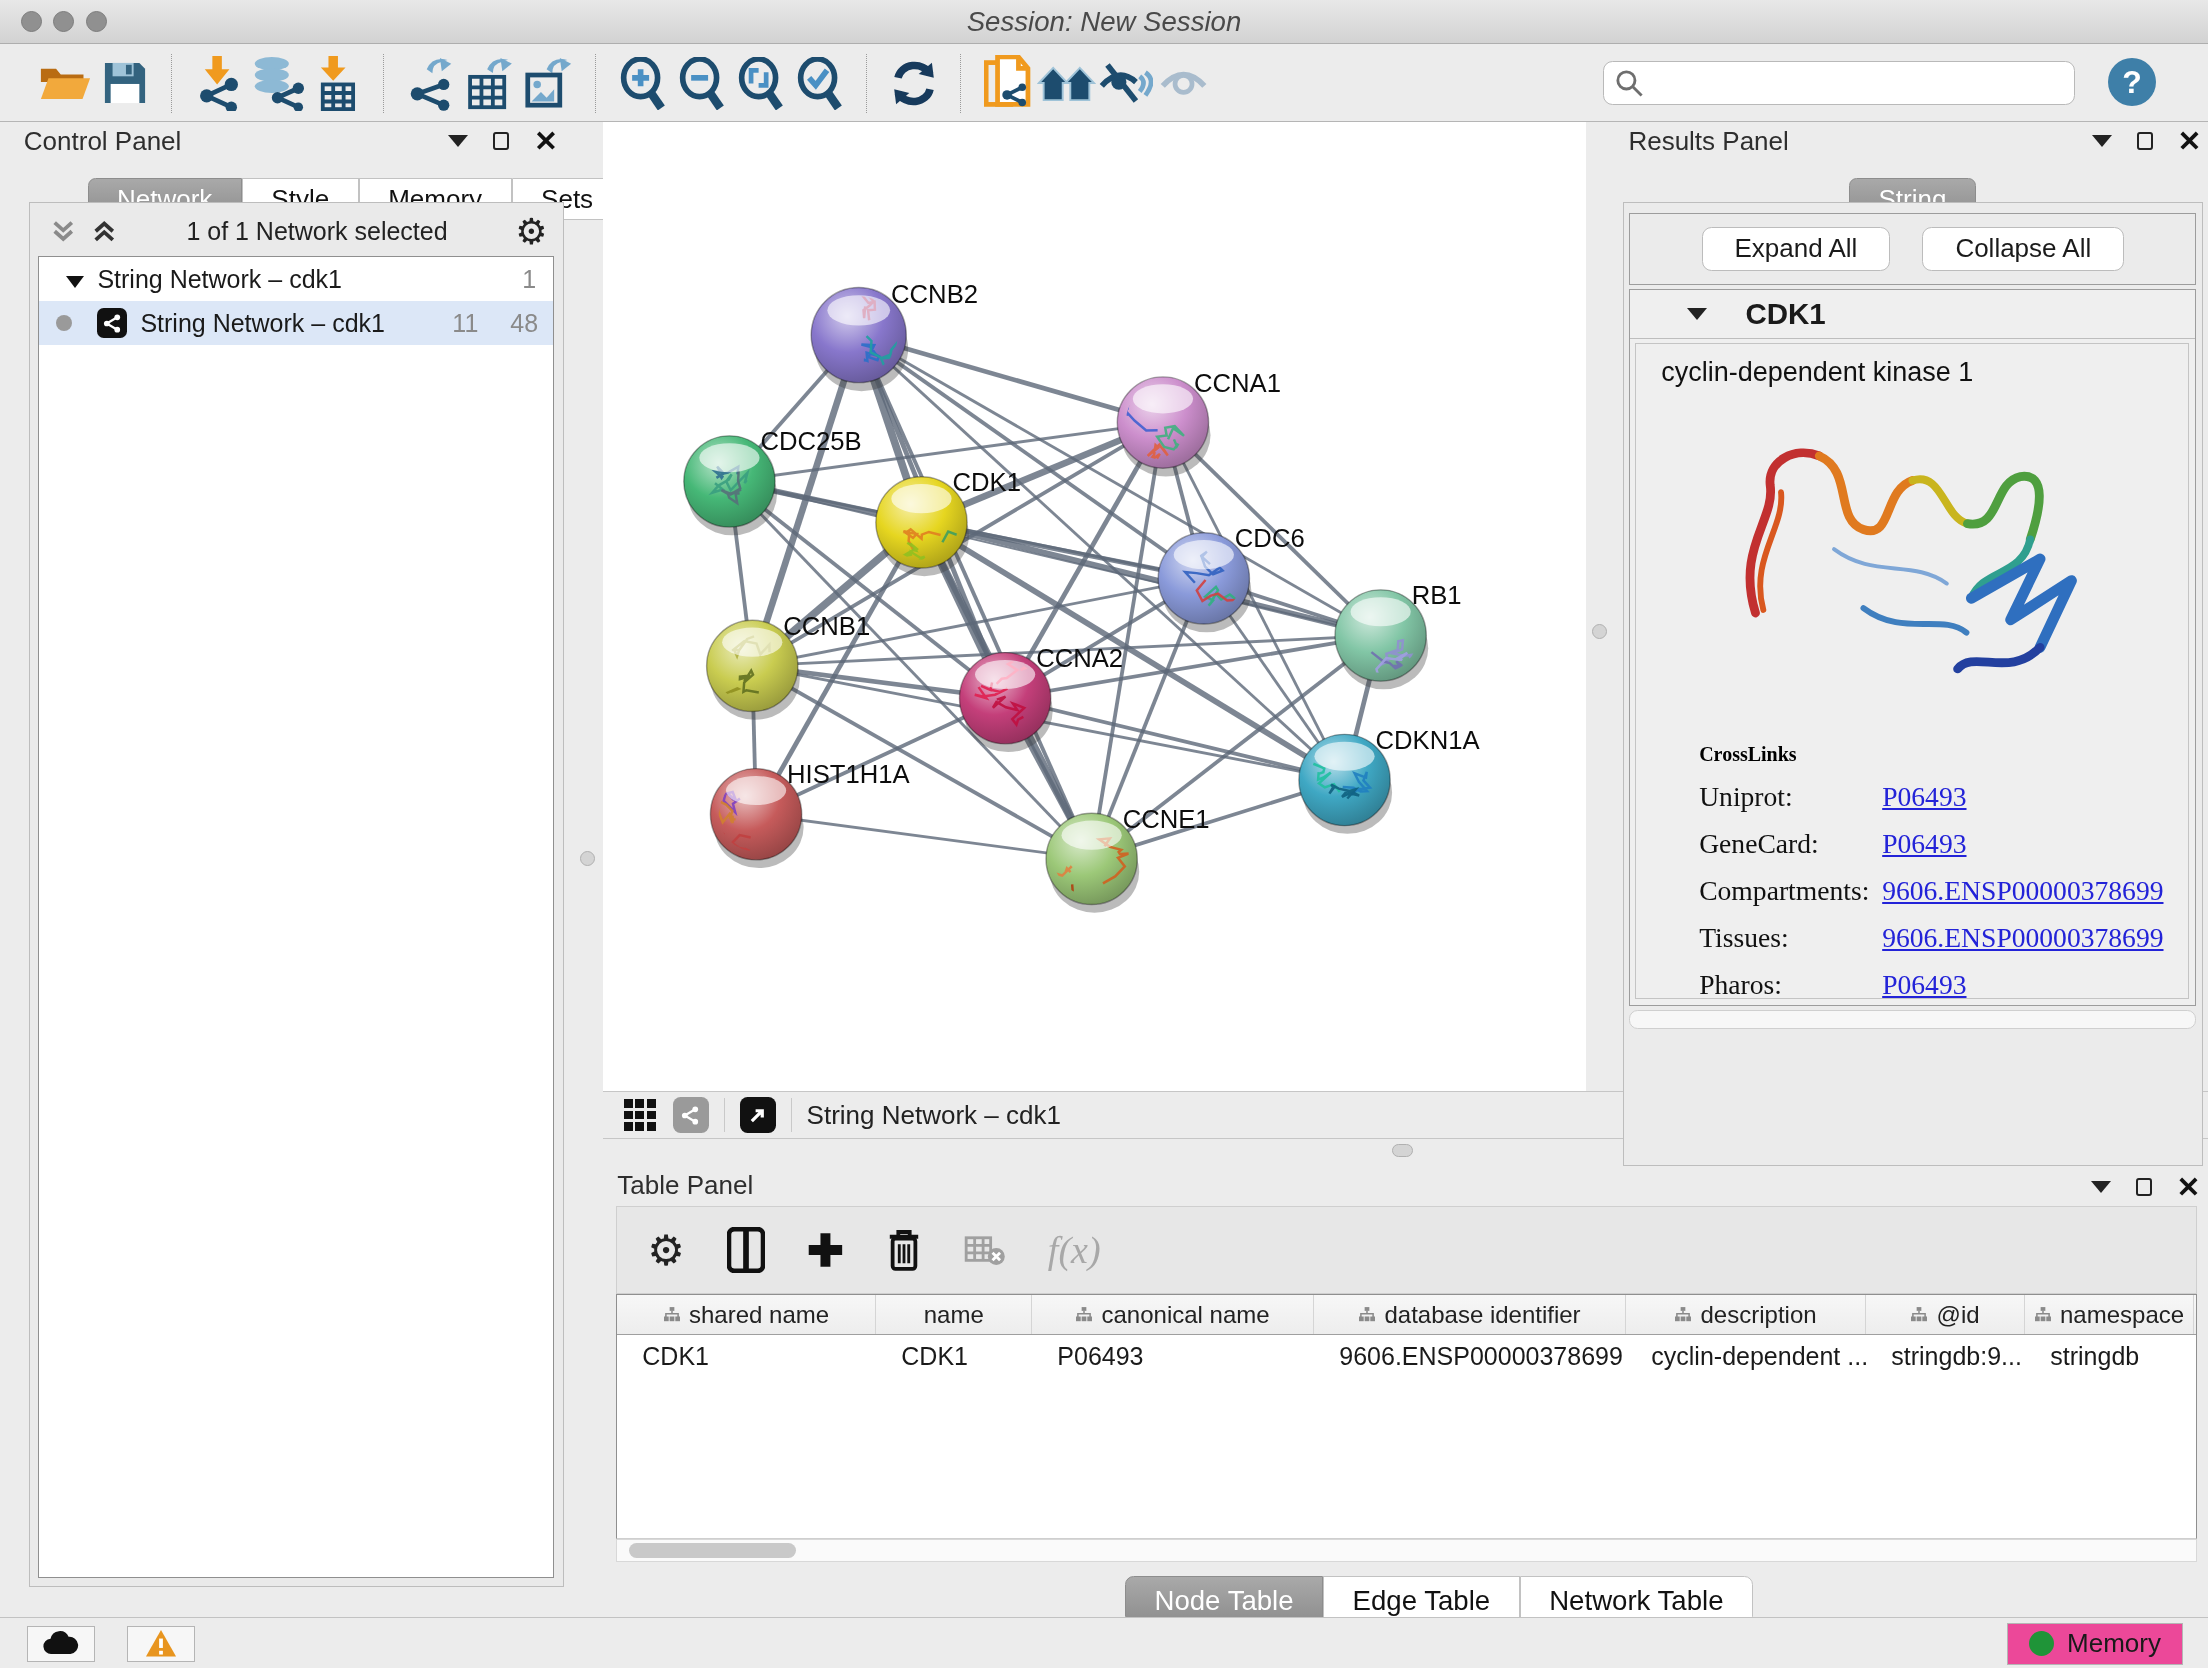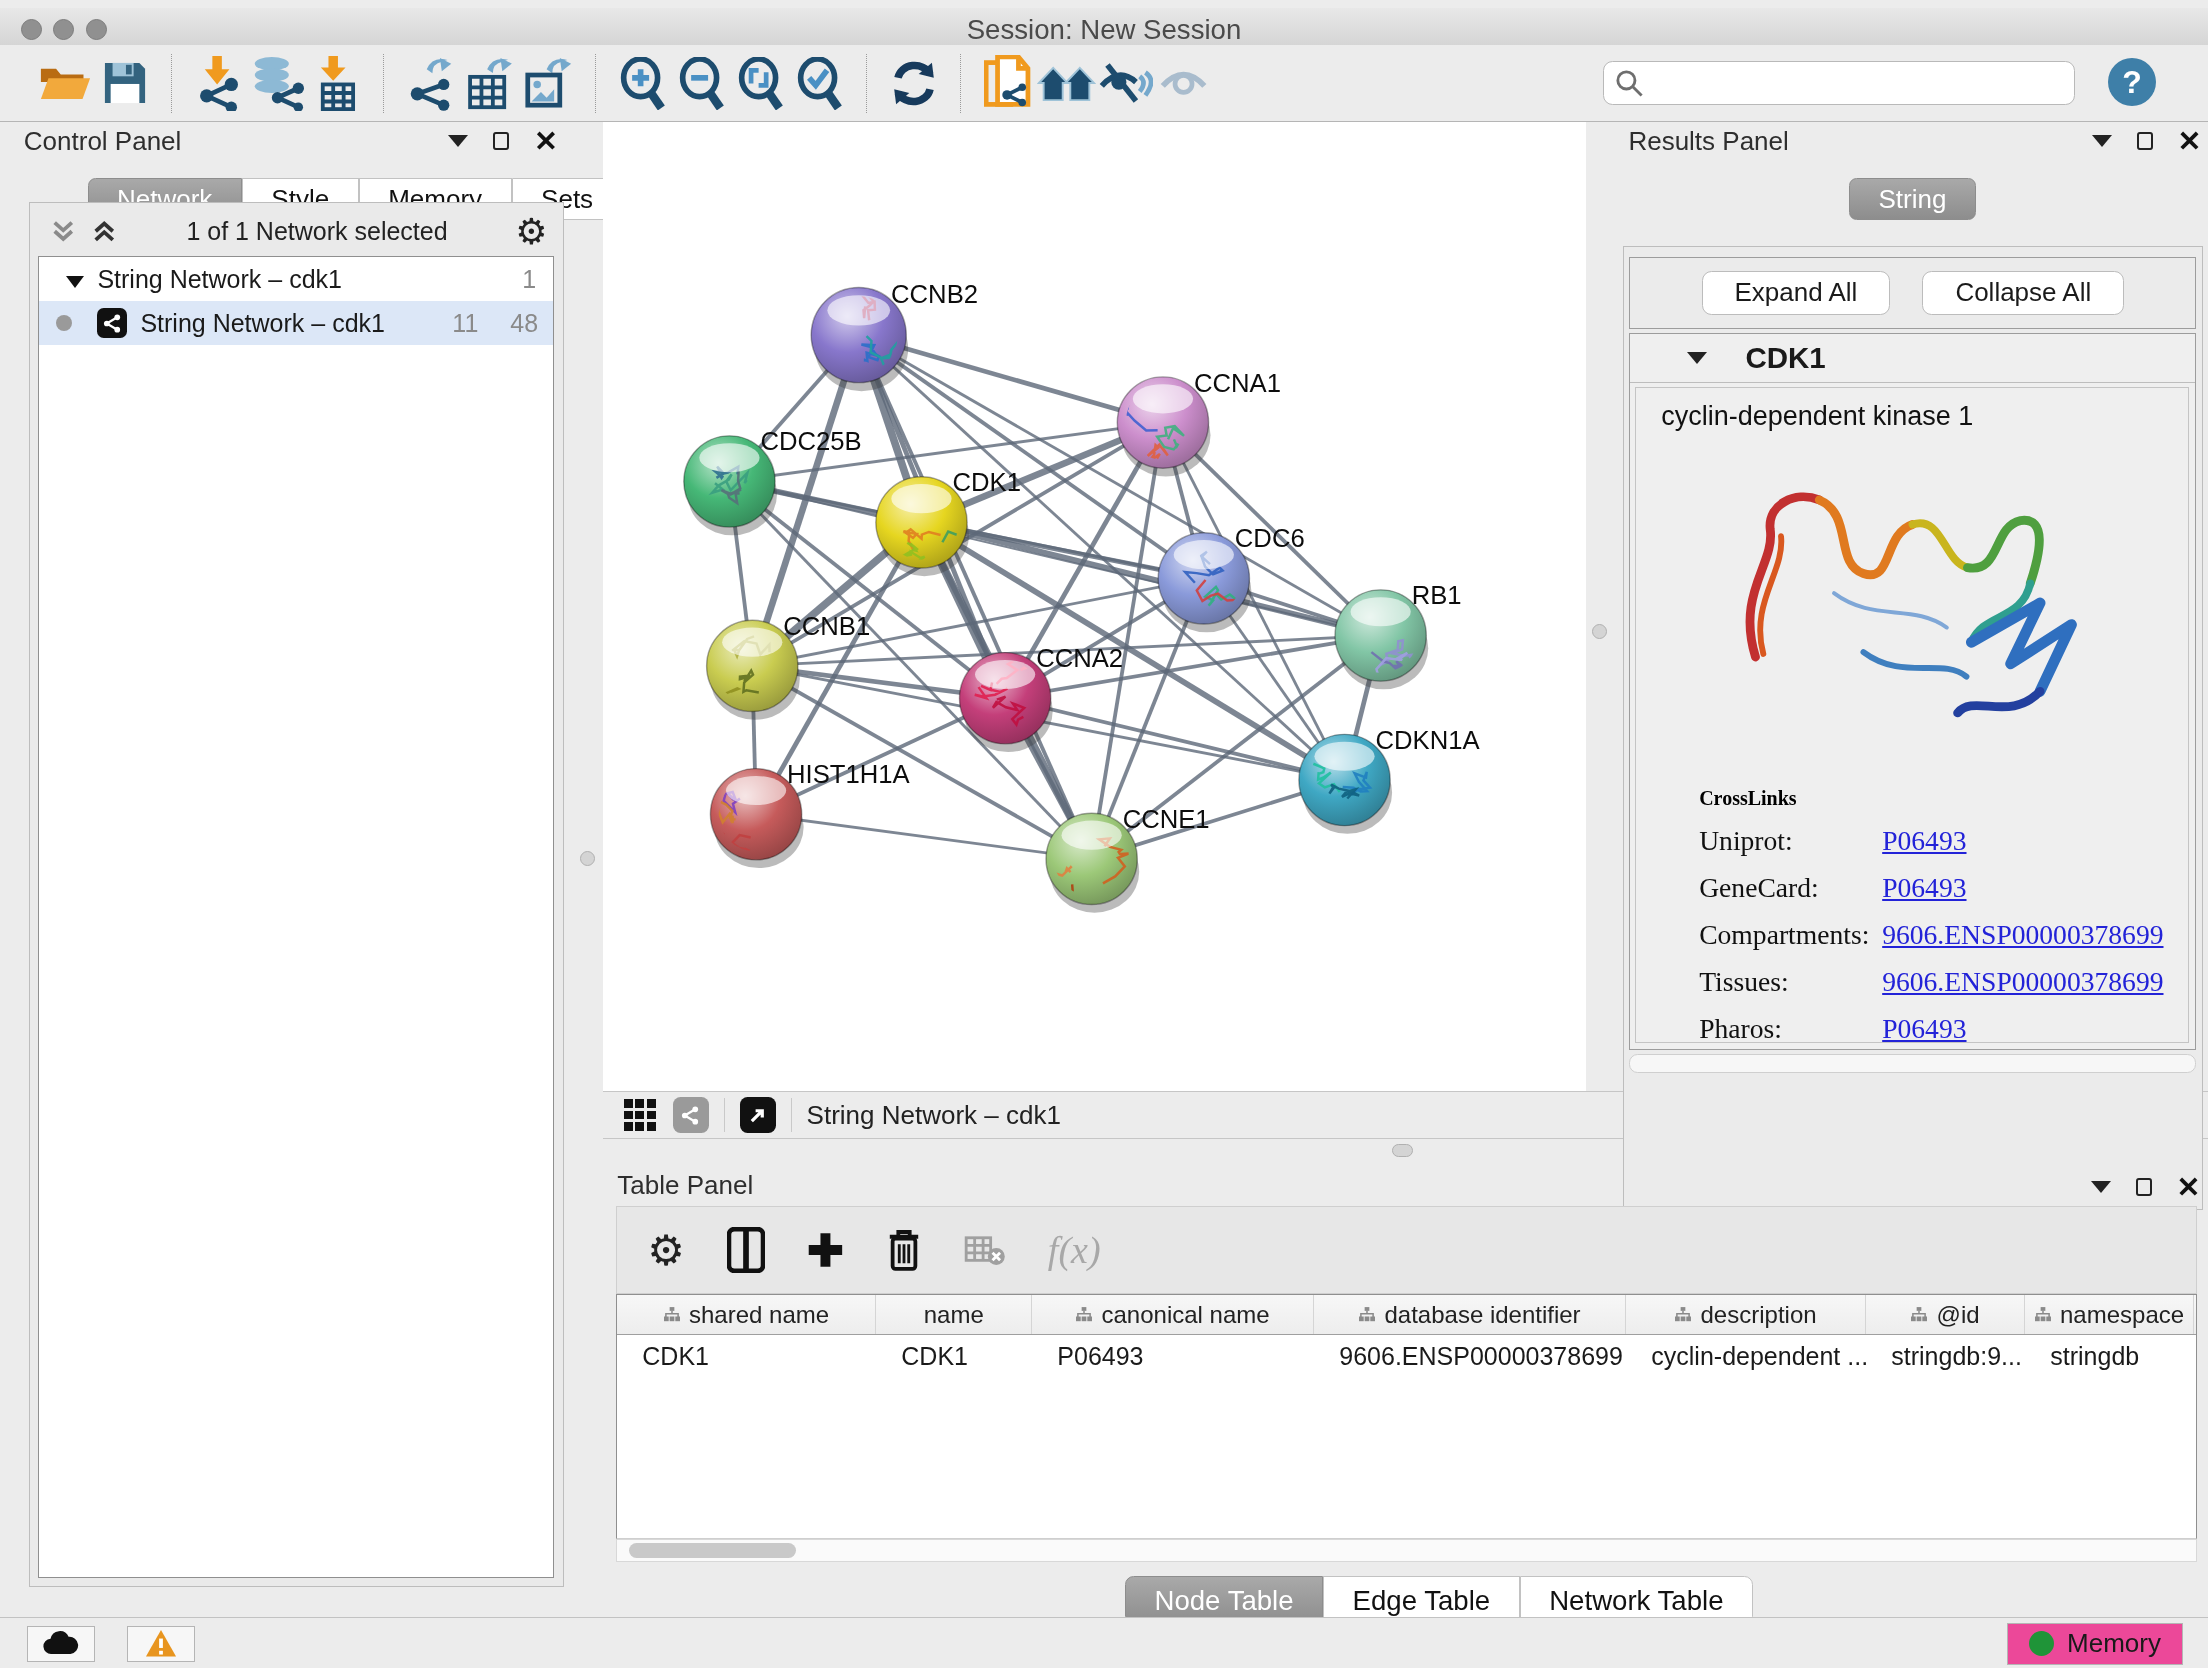--- a/index.html
+++ b/index.html
@@ -1,21 +1,21 @@
 <!DOCTYPE html>
 <html style="font-size:15px"><head>
 <meta charset="utf-8">
 <style>
   html,body{margin:0;padding:0;background:#d9d9d9;}
   *{box-sizing:border-box;}
   #window{position:relative;width:2208px;height:1668px;background:#ececec;
     font-family:"Liberation Sans",sans-serif;color:#1a1a1a;overflow:hidden;}
   
-  .titlebar{position:absolute;left:0;top:8px;width:2208px;height:44px;
-    background:linear-gradient(#e8e8e8,#d2d2d2);border-bottom:1px solid #aeaeae;}
+  .titlebar{position:absolute;left:0;top:0;width:2208px;height:44px;
+    background:linear-gradient(#e8e8e8,#d2d2d2);border-bottom:1px solid #aeaeae;font-style:italic;}
   .traffic{position:absolute;top:11.4px;width:21px;height:21px;border-radius:50%;
     background:#909090;border:1px solid #7c7c7c;}
   .title-text{position:absolute;left:0;right:0;top:0;height:44px;line-height:44px;
     text-align:center;font-size:27.6px;color:#4a4a4a;}
   
   .toolbar{position:absolute;left:0;top:45px;width:2208px;height:77px;background:#ececec;
     border-bottom:1px solid #b5b5b5;display:flex;align-items:center;padding-left:36px;}
   .tb-btn{width:59px;height:59px;display:flex;align-items:center;justify-content:center;flex:0 0 auto;}
   .tb-sep{width:1px;height:59px;border-left:1.9px dotted #9a9a9a;margin:0 17px;flex:0 0 auto;}
   .search-wrap{position:absolute;right:133px;top:16px;width:472px;height:44px;background:#fff;
@@ -57,21 +57,21 @@
   .chk{width:26px;height:26px;border-radius:5.7px;background:#4a93c8;color:#fff;font-size:20px;
     text-align:center;line-height:26px;font-weight:bold;}
   .cnt-txt{font-size:25px;color:#8a8a8a;margin:0 9.5px;}
   
   .split-handle{position:absolute;background:#d4d4d4;border:1px solid #b0b0b0;border-radius:50%;}
   
   #results-panel{position:absolute;left:1617px;top:122px;width:592px;height:1046px;}
   #rp-tab{position:absolute;left:232px;top:38px;}
   #rp-tab .tab{border-radius:7.6px;}
   #rp-box{position:absolute;left:5.7px;top:80px;width:580px;height:964px;background:#ebebeb;
-    border:1px solid #bdbdbd;margin-top:44px;}
+    border:1px solid #bdbdbd;}
   #rp-expandbox{position:absolute;left:5.7px;top:9.5px;width:567px;height:72px;background:#ebebeb;
     border:1.9px solid #9c9c9c;display:flex;align-items:center;justify-content:center;gap:32px;}
   .rp-btn{height:44px;padding:0 32px;background:#fff;border:1px solid #bcbcbc;border-radius:9.5px;
     font-size:26px;display:flex;align-items:center;}
   #rp-gene{position:absolute;left:5.7px;top:86px;width:567px;height:717px;background:#efefef;
     border:1.9px solid #9c9c9c;}
   #rp-gene-hdr{height:49px;display:flex;align-items:center;border-bottom:1px solid #bdbdbd;}
   #rp-gene-body{position:absolute;left:4.8px;top:53px;width:554px;height:656px;background:#efefef;
     border:1px solid #c4c4c4;}
   #rp-desc{font-size:27px;color:#111;padding:13.3px 0 0 25px;}

